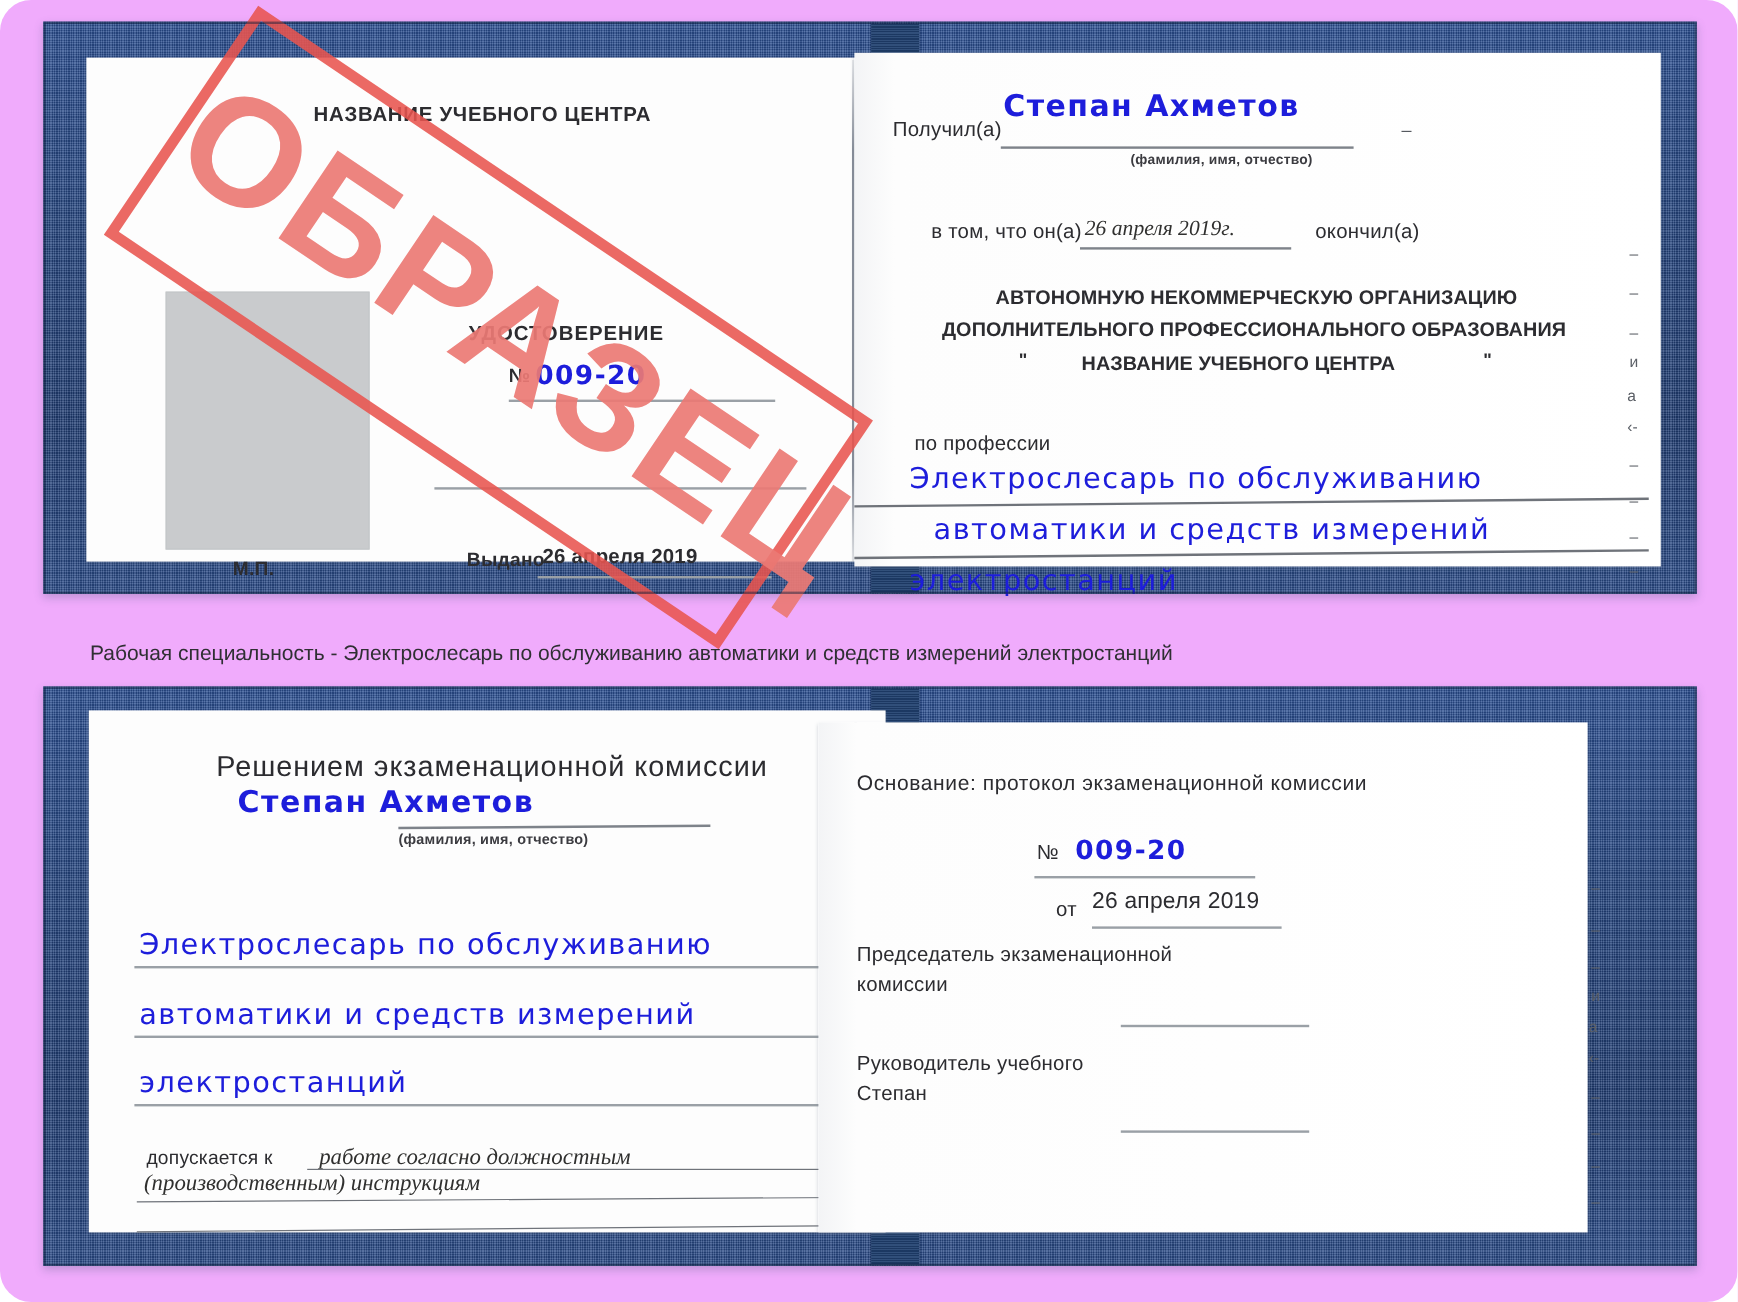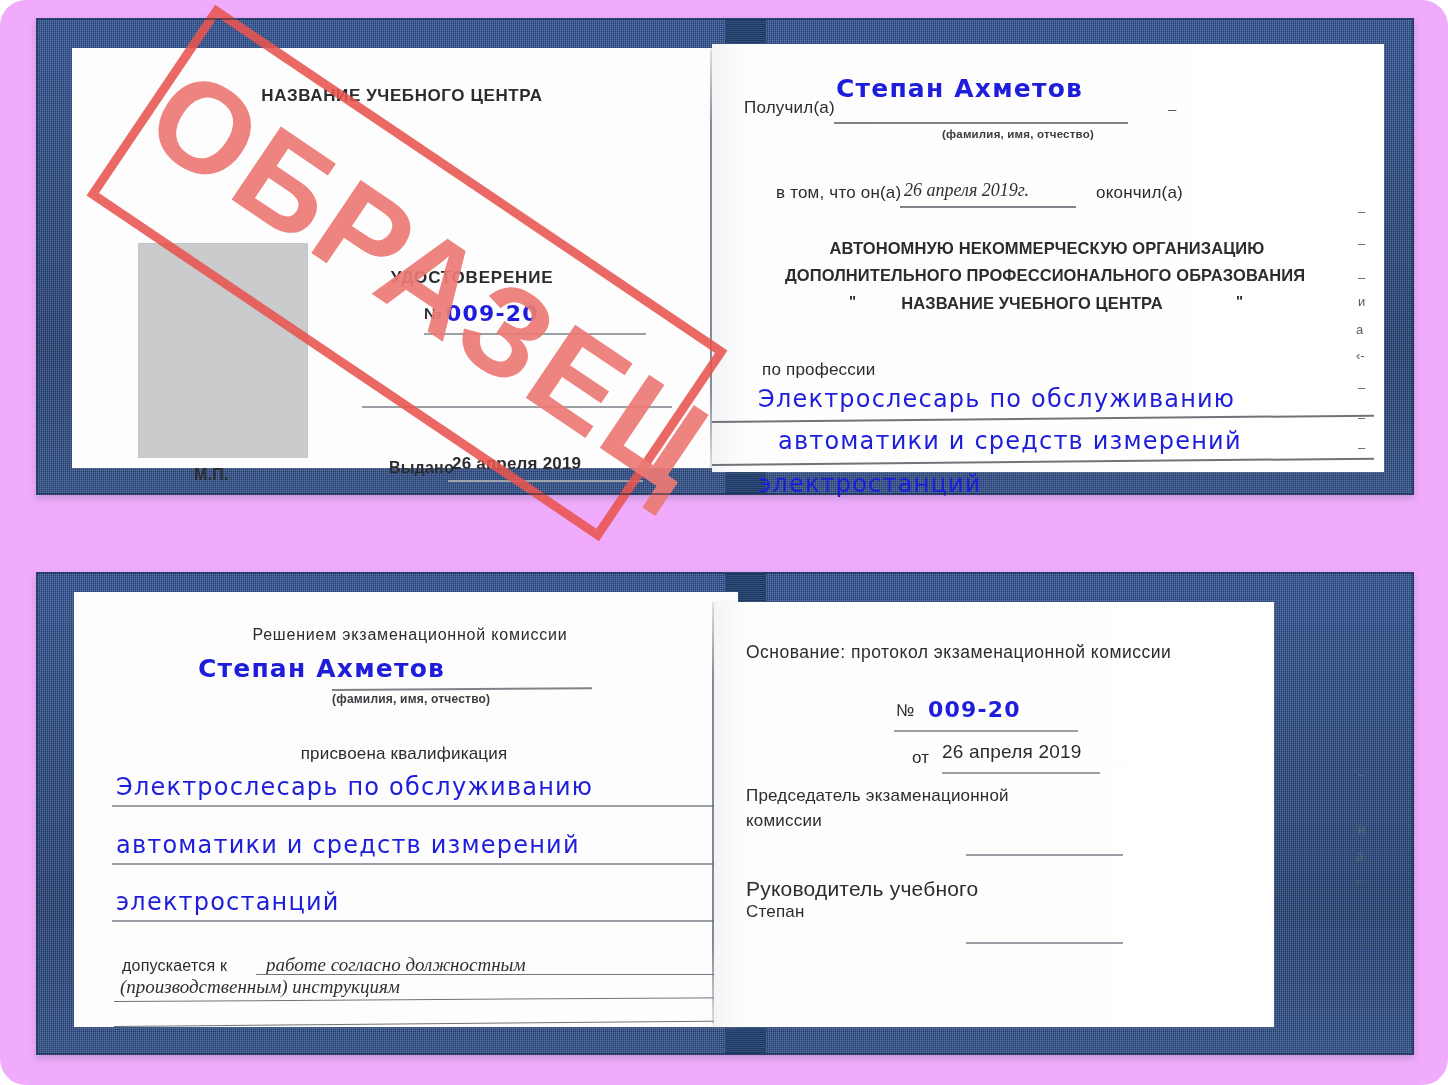--- a/index.html
+++ b/index.html
@@ -211,37 +211,37 @@
       </div>
 
     </div>
 
     <div class="watermark" style="left:62px; top:-10px;">
       <div class="wm-frame"></div>
       <div class="wm-text">ОБРАЗЕЦ</div>
     </div>
   </div>
 
+  <div class="caption" style="left:75px; top:532px;">Рабочая специальность - Электрослесарь по обслуживанию автоматики и средств измерений электростанций</div>
 
   <div class="cert" style="left:36px; top:572px; width:1378px; height:483px;">
     <div class="cert-inner">
 
       <div class="spine-tab2" style="left:690px; top:2px; width:40px; height:46px;"></div>
       <div class="spine-tab2" style="left:690px; top:436px; width:40px; height:46px;"></div>
 
       <div class="sheet" style="left:38px; top:20px; width:664px; height:435px;">
 
-        <div class="t center" style="left:36px; top:34px; width:600px; font-size:16px; letter-spacing:.8px;">Решением экзаменационной комиссии</div>
+        <div class="t center" style="left:36px; top:34px; width:600px; font-size:24px; letter-spacing:.8px;">Решением экзаменационной комиссии</div>
 
         <div class="hand" style="left:124px; top:62px; font-size:25px; font-weight:bold; font-style:normal;">Степан Ахметов</div>
         <div class="rule" style="left:258px; top:97px; width:260px; height:1.6px; background:#7e838a;
                     transform:rotate(-0.4deg); transform-origin:left center;"></div>
         <div class="t" style="left:258px; top:100px; font-size:12px; font-weight:bold; color:#3b3b40;">(фамилия, имя, отчество)</div>
 
-        <div class="t center" style="left:70px; top:152px; width:520px; font-size:17px;">присвоена квалификация</div>
 
         <div class="hand" style="left:42px; top:181px; font-size:24px; font-style:normal;">Электрослесарь по обслуживанию</div>
         <div class="rule" style="left:38px; top:213px; width:624px; height:2.1px; background:#9aa0a6;"></div>
 
         <div class="hand" style="left:42px; top:239px; font-size:24px; font-style:normal;">автоматики и средств измерений</div>
         <div class="rule" style="left:38px; top:271px; width:624px; height:2.1px; background:#9aa0a6;"></div>
 
         <div class="hand" style="left:42px; top:296px; font-size:24px; font-style:normal;">электростанций</div>
         <div class="rule" style="left:38px; top:328px; width:624px; height:2.1px; background:#9aa0a6;"></div>
 
@@ -250,37 +250,37 @@
         <div class="ital" style="left:46px; top:384px; font-size:19px;">(производственным) инструкциям</div>
         <div class="rule dark" style="left:182px; top:382px; width:480px; height:1.4px; background:#6f737a;"></div>
         <div class="rule dark" style="left:40px; top:409px; width:622px; height:1.4px; background:#6f737a;
                     transform:rotate(-0.35deg); transform-origin:left center;"></div>
         <div class="rule dark" style="left:40px; top:434px; width:622px; height:1.4px; background:#6f737a;
                     transform:rotate(-0.5deg); transform-origin:left center;"></div>
       </div>
 
       <div class="spine-line" style="left:676px; top:30px; height:422px;"></div>
 
-      <div class="sheet shade" style="left:678px; top:30px; width:560px; height:425px;">
+      <div class="sheet shade" style="left:646px; top:30px; width:641px; height:425px;">
 
         <div class="t" style="left:32px; top:40px; font-size:17.5px; letter-spacing:.5px;">Основание: протокол экзаменационной комиссии</div>
 
         <div class="t" style="left:182px; top:99px; font-size:17px;">№</div>
         <div class="hand" style="left:214px; top:95px; font-size:22px; font-weight:bold; font-style:normal;">009-20</div>
         <div class="rule" style="left:180px; top:128px; width:184px; height:2px; background:#9aa0a6;"></div>
 
         <div class="t" style="left:198px; top:146px; font-size:17px;">от</div>
         <div class="t" style="left:228px; top:139px; font-size:19px;">26 апреля 2019</div>
         <div class="rule" style="left:228px; top:170px; width:158px; height:2px; background:#9aa0a6;"></div>
 
         <div class="t" style="left:32px; top:184px; font-size:17px;">Председатель экзаменационной</div>
         <div class="t" style="left:32px; top:209px; font-size:17px;">комиссии</div>
         <div class="rule" style="left:252px; top:252px; width:157px; height:2.2px; background:#9aa0a6;"></div>
 
-        <div class="t" style="left:32px; top:275px; font-size:21px;">Руководитель учебного</div>
+        <div class="t" style="left:32px; top:275px; font-size:17px;">Руководитель учебного</div>
         <div class="t" style="left:32px; top:300px; font-size:17px;">Степан</div>
         <div class="rule" style="left:252px; top:340px; width:157px; height:2.2px; background:#9aa0a6;"></div>
 
         <div class="tick" style="left:644px; top:130px;">–</div>
         <div class="tick" style="left:644px; top:165px;">–</div>
         <div class="tick" style="left:644px; top:196px;">–</div>
         <div class="tick" style="left:644px; top:220px;">и</div>
         <div class="tick" style="left:642px; top:246px;">а</div>
         <div class="tick" style="left:642px; top:272px;">‹-</div>
         <div class="tick" style="left:644px; top:304px;">–</div>

